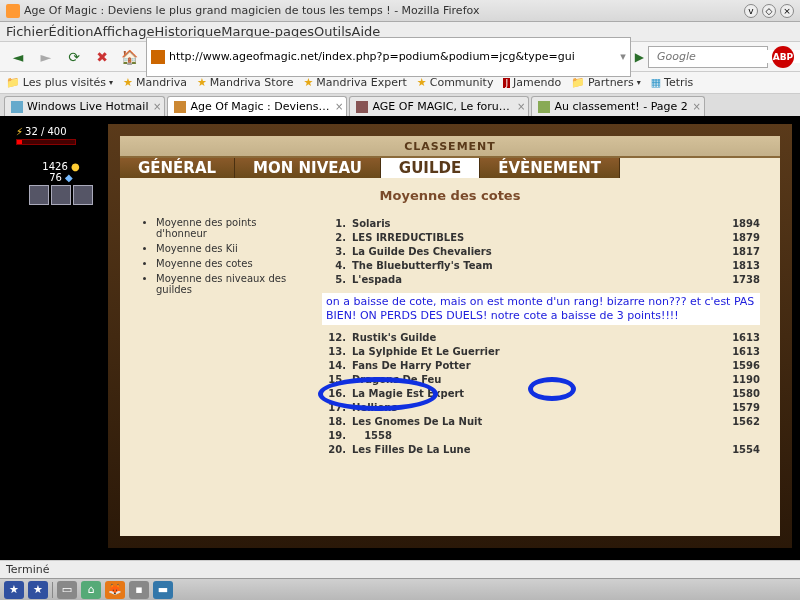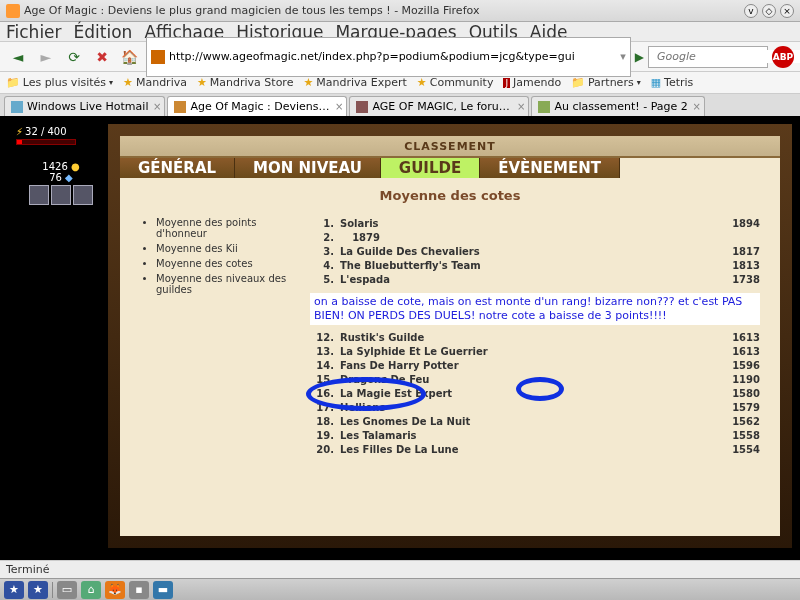--- a/index.html
+++ b/index.html
@@ -6,21 +6,21 @@
 body { width: 800px; height: 600px; background: #f0f0f0; overflow: hidden; position: relative; }
 
 
 .titlebar { height: 22px; background: linear-gradient(#e8e8e8,#d8d8d8); display: flex; align-items: center; padding: 0 6px; font-size: 11px; border-bottom: 1px solid #aaa; }
 .titlebar .icon { width: 14px; height: 14px; background: #ff9933; border-radius: 2px; margin-right: 4px; }
 .titlebar .title { flex: 1; color: #333; }
 .titlebar .wbtns { display: flex; gap: 4px; }
 .titlebar .wbtn { width: 14px; height: 14px; border: 1px solid #888; border-radius: 7px; background: #eee; font-size: 9px; text-align: center; line-height: 12px; }
 
 
-.menubar { height: 20px; background: #ededed; display: flex; align-items: center; padding: 1px 6px; font-size: 17px; gap: 12px; border-bottom: 1px solid #ccc; color: #333; }
+.menubar { height: 20px; background: #ededed; display: flex; align-items: center; padding: 1px 6px; font-size: 13px; border-bottom: 1px solid #ccc; color: #333; }
 
 
 .navbar { height: 30px; background: #f5f5f5; display: flex; align-items: center; padding: 0 6px; gap: 4px; border-bottom: 1px solid #ccc; }
 .navbtn { width: 24px; height: 24px; display: flex; align-items: center; justify-content: center; font-size: 14px; color: #2a6e2a; cursor: pointer; }
 .navbtn.disabled { color: #aaa; }
 .urlbar { flex: 1; height: 40px; background: #fff; border: 1px solid #aaa; display: flex; align-items: center; padding: 0 4px; font-size: 11px; }
 .urlbar .favicon { width: 14px; height: 14px; background: #cc6600; margin-right: 4px; }
 .urlbar input { border: none; outline: none; flex: 1; font-size: 11px; }
 .searchbar { width: 120px; height: 22px; background: #fff; border: 1px solid #aaa; display: flex; align-items: center; padding: 0 4px; font-size: 11px; }
 .searchbar .gicon { width: 14px; height: 14px; background: linear-gradient(#4285f4,#34a853); border-radius: 2px; margin-right: 4px; }
@@ -52,24 +52,24 @@
 .stats .gold { margin-top: 16px; text-align: center; }
 .stats .crystal { text-align: center; }
 .stats .badges { display: flex; gap: 2px; margin-top: 2px; justify-content: center; }
 .stats .badge { width: 20px; height: 20px; background: #556; border: 1px solid #aab; }
 
 
 .panel { position: absolute; left: 100px; top: 0; right: 0; bottom: 0; background: #f3e9d0; border: 12px solid #3a2410; border-image: linear-gradient(#5a3a1a,#2a1808) 12; }
 .panel-header { height: 22px; background: linear-gradient(#d4c19a,#c4b18a); display: flex; align-items: center; justify-content: center; font-size: 11px; font-weight: bold; color: #5a3a1a; border-bottom: 2px solid #8a6a3a; letter-spacing: 1px; }
 .gametabs { display: flex; height: 20px; }
 .gtab { flex: 0 0 auto; padding: 0 18px; font-size: 15px; font-weight: bold; color: #fff; background: linear-gradient(#8a5a2a,#6a4a1a); border-right: 1px solid #4a3010; display: flex; align-items: center; }
-.gtab.active { background: #bef264; color: #5a3a1a; }
+.gtab.active { background: #ffffff; color: #5a3a1a; }
 .panel-body { padding: 10px 20px; font-size: 11px; color: #333; height: calc(100% - 42px); overflow: hidden; }
 .panel-title { text-align: center; font-weight: bold; color: #7a4a2a; font-size: 13px; margin-bottom: 14px; }
-.columns { display: flex; gap: 20px; }
+.columns { display: flex; gap: 32px; }
 .sidemenu { width: 150px; font-size: 10px; }
 .sidemenu ul { list-style: disc; padding-left: 16px; }
 .sidemenu li { margin-bottom: 4px; color: #333; }
 .ranking { flex: 1; position: relative; }
 .rankrow { display: flex; font-size: 10px; line-height: 14px; }
 .rankrow .num { width: 24px; text-align: right; margin-right: 6px; font-weight: bold; }
 .rankrow .name { flex: 1; font-weight: bold; }
 .rankrow .val { width: 40px; text-align: right; font-weight: bold; }
 .annotation { background: #fff; color: #2020dd; font-size: 11px; padding: 2px 4px; margin: 6px 0; line-height: 14px; }
 .circle1 { position: absolute; border: 5px solid #1030e0; border-radius: 50%; width: 120px; height: 34px; left: -4px; top: 160px; pointer-events: none; }
@@ -227,20 +227,21 @@
           </div>
           <div class="ranking">
             <div id="ranktop">
                 <div class="rankrow">
                   <span class="num">1.</span>
                   <span class="name">Solaris</span>
                   <span class="val">1894</span>
                 </div>
                 <div class="rankrow">
                   <span class="num">2.</span>
+                  <span class="name">LES IRREDUCTIBLES</span>
                   <span class="val">1879</span>
                 </div>
                 <div class="rankrow">
                   <span class="num">3.</span>
                   <span class="name">La Guilde Des Chevaliers</span>
                   <span class="val">1817</span>
                 </div>
                 <div class="rankrow">
                   <span class="num">4.</span>
                   <span class="name">The Bluebutterfly's Team</span>
@@ -284,21 +285,20 @@
                   <span class="name">Hellions</span>
                   <span class="val">1579</span>
                 </div>
                 <div class="rankrow">
                   <span class="num">18.</span>
                   <span class="name">Les Gnomes De La Nuit</span>
                   <span class="val">1562</span>
                 </div>
                 <div class="rankrow">
                   <span class="num">19.</span>
-                  <span class="name">Les Talamaris</span>
                   <span class="val">1558</span>
                 </div>
                 <div class="rankrow">
                   <span class="num">20.</span>
                   <span class="name">Les Filles De La Lune</span>
                   <span class="val">1554</span>
                 </div>
               </div>
             <div class="circle1"></div>
             <div class="circle2"></div>

